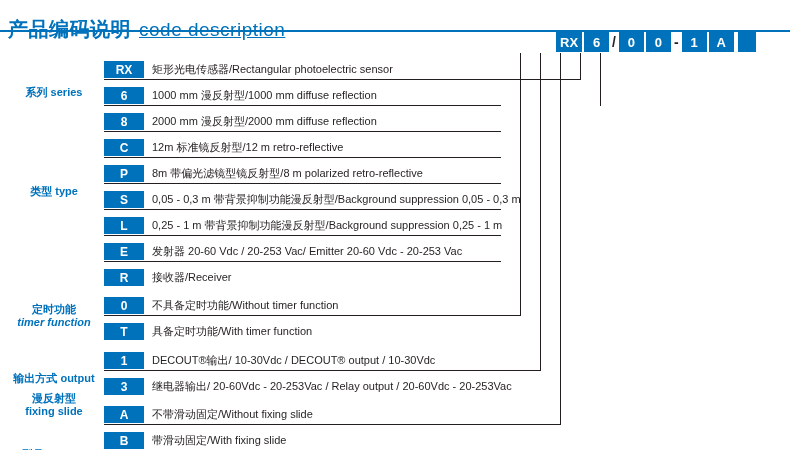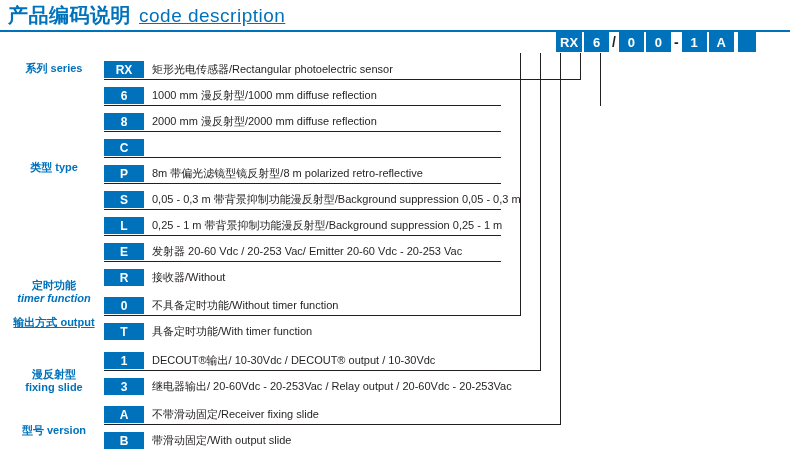--- a/index.html
+++ b/index.html
@@ -17,21 +17,21 @@
   #page {
     position: relative;
     width: 790px;
     height: 450px;
   }
 
   
   .title-row {
     position: absolute;
     left: 8px;
-    top: 2px;
+    top: 16px;
     display: flex;
     align-items: baseline;
     gap: 8px;
   }
   .title-cn {
     font-size: 20px;
     font-weight: bold;
     color: #0072bc;
     letter-spacing: 0.5px;
   }
@@ -88,20 +88,21 @@
   
   .grp-label {
     position: absolute;
     text-align: center;
     font-size: 11px;
     font-weight: bold;
     color: #0072bc;
     line-height: 13px;
     width: 96px;
     left: 6px;
+    margin-top: 24px;
   }
 
   
   .row {
     position: absolute;
     left: 104px;
     height: 19px;
     display: flex;
     align-items: center;
   }
@@ -161,21 +162,21 @@
     <div class="code-blank"></div>
   </div>
 
   <div class="grp-label" style="top:62px;">系列 series</div>
 
   <div class="grp-label" style="top:161px;">类型 type</div>
 
   <div class="grp-label" style="top:279px;text-align:center;">定时功能</div>
   <div class="grp-label" style="top:292px;font-style:italic;">timer function</div>
 
-  <div class="grp-label" style="top:316px;text-decoration:underline;">输出方式 output</div>
+  <div class="grp-label" style="top:348px;">输出方式 output</div>
 
   <div class="grp-label" style="top:368px;">漫反射型</div>
   <div class="grp-label" style="top:381px;">fixing slide</div>
 
   <div class="grp-label" style="top:424px;">型号 version</div>
 
   <div class="row" style="top:60px;">
     <div class="key">RX</div>
     <div class="desc">矩形光电传感器/Rectangular photoelectric sensor</div>
   </div>
@@ -188,20 +189,21 @@
   <div class="rowline" style="top:105px; width:397px;"></div>
 
   <div class="row" style="top:112px;">
     <div class="key">8</div>
     <div class="desc">2000 mm 漫反射型/2000 mm diffuse reflection</div>
   </div>
   <div class="rowline" style="top:131px; width:397px;"></div>
 
   <div class="row" style="top:138px;">
     <div class="key">C</div>
+    <div class="desc">12m 标准镜反射型/12 m retro-reflective</div>
   </div>
   <div class="rowline" style="top:157px; width:397px;"></div>
 
   <div class="row" style="top:164px;">
     <div class="key">P</div>
     <div class="desc">8m 带偏光滤镜型镜反射型/8 m polarized retro-reflective</div>
   </div>
   <div class="rowline" style="top:183px; width:397px;"></div>
 
   <div class="row" style="top:190px;">
@@ -217,21 +219,21 @@
   <div class="rowline" style="top:235px; width:397px;"></div>
 
   <div class="row" style="top:242px;">
     <div class="key">E</div>
     <div class="desc">发射器 20-60 Vdc / 20-253 Vac/ Emitter 20-60 Vdc - 20-253 Vac</div>
   </div>
   <div class="rowline" style="top:261px; width:397px;"></div>
 
   <div class="row" style="top:268px;">
     <div class="key">R</div>
-    <div class="desc">接收器/Without</div>
+    <div class="desc">接收器/Receiver</div>
   </div>
 
   <div class="row" style="top:296px;">
     <div class="key">0</div>
     <div class="desc">不具备定时功能/Without timer function</div>
   </div>
   <div class="rowline" style="top:315px; width:416px;"></div>
 
   <div class="row" style="top:322px;">
     <div class="key">T</div>
@@ -244,27 +246,27 @@
   </div>
   <div class="rowline" style="top:370px; width:436px;"></div>
 
   <div class="row" style="top:377px;">
     <div class="key">3</div>
     <div class="desc">继电器输出/ 20-60Vdc - 20-253Vac / Relay output / 20-60Vdc - 20-253Vac</div>
   </div>
 
   <div class="row" style="top:405px;">
     <div class="key">A</div>
-    <div class="desc">不带滑动固定/Receiver fixing slide</div>
+    <div class="desc">不带滑动固定/Without fixing slide</div>
   </div>
   <div class="rowline" style="top:424px; width:456px;"></div>
 
   <div class="row" style="top:431px;">
     <div class="key">B</div>
-    <div class="desc">带滑动固定/With output slide</div>
+    <div class="desc">带滑动固定/With fixing slide</div>
   </div>
 
   <div class="vline" style="left:580px; top:53px;  height:27px;"></div>
   <div class="vline" style="left:600px; top:53px;  height:53px;"></div>
   <div class="vline" style="left:520px; top:53px;  height:263px;"></div>
   <div class="vline" style="left:540px; top:53px;  height:318px;"></div>
   <div class="vline" style="left:560px; top:53px;  height:372px;"></div>
 
 </div>
 

